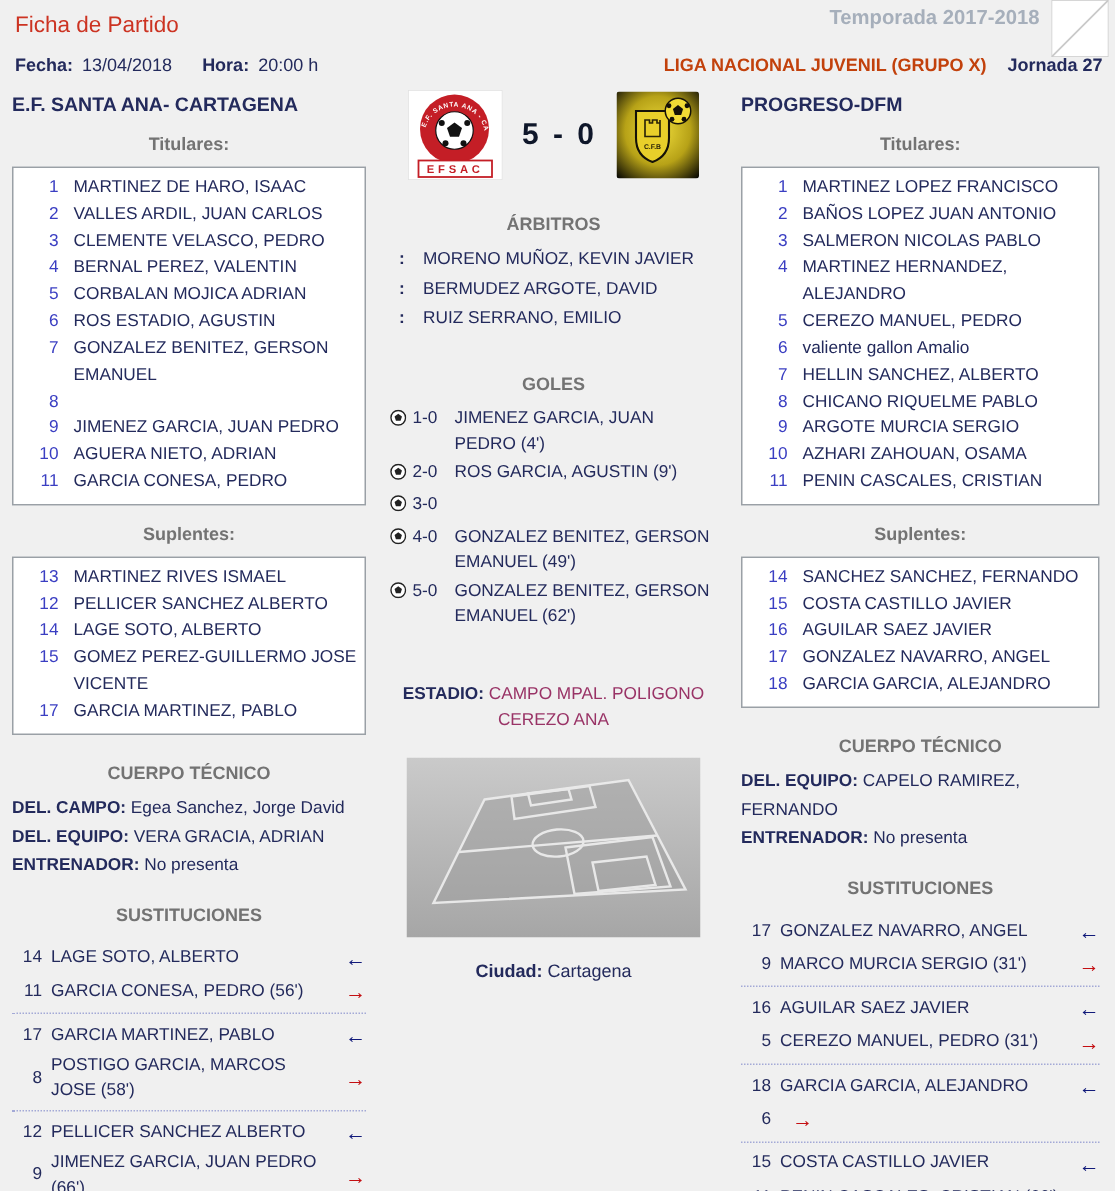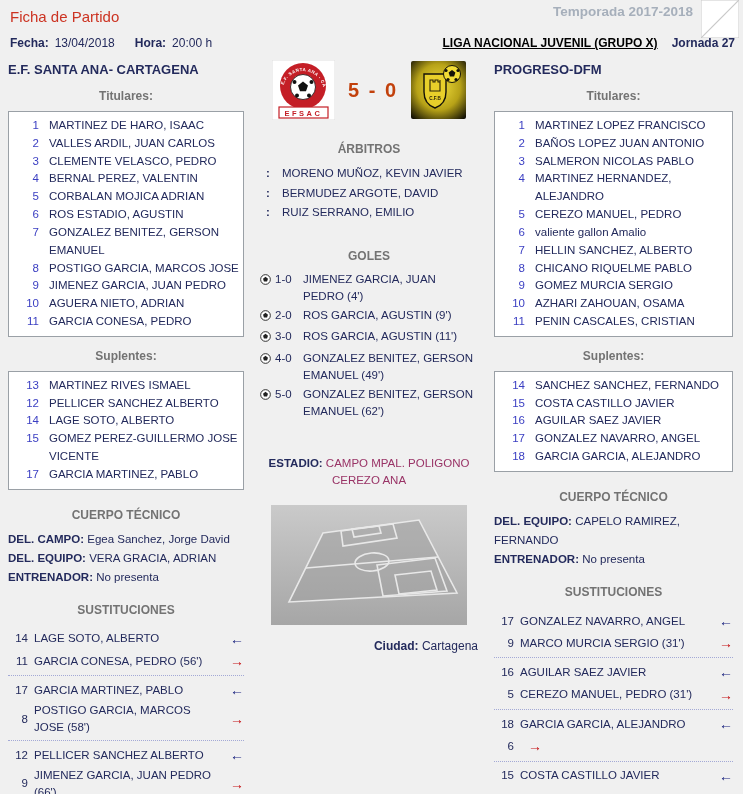--- a/index.html
+++ b/index.html
@@ -13,21 +13,21 @@
     font-size: 11.5px;
   }
   .b { font-weight: bold; }
   .topbar { position: relative; padding: 8px 46px 0 10px; height: 30px; }
   .page-title { color: #cc3322; font-size: 15px; }
   .season { position: absolute; right: 50px; top: 4px; color: #a6afbb; font-weight: bold; font-size: 13.5px; }
   .corner { position: absolute; right: 4px; top: 0; width: 38px; height: 38px; cursor: pointer; }
   .meta-row { display: flex; justify-content: space-between; padding: 6px 8px 0 10px; font-size: 12px; align-items: flex-end; }
   .meta-left span { margin-right: 6px; }
   .meta-left .gap { margin-left: 14px; }
-  .league { color: #000000; font-weight: bold; text-decoration: underline; }
+  .league { color: #c2410c; font-weight: bold; }
   .jornada { font-weight: bold; margin-left: 14px; }
   .columns { display: flex; margin-top: 8px; align-items: flex-start; }
   .col-left  { width: 250px; padding: 0 6px 0 8px; }
   .col-center{ width: 238px; padding: 0 10px; }
   .col-right { width: 255px; padding: 0 10px 0 6px; }
   .team-name { font-weight: bold; font-size: 13px; margin: 4px 0 10px; }
   .red-heading { color: #737373; font-weight: bold; font-size: 12px; text-align: center; margin: 12px 0 8px; }
   .player-box { background: #fff; border: 1px solid #9aa0a6; padding: 5px 4px; }
   .player-row { display: flex; line-height: 1.55; }
   .player-num { width: 26px; text-align: right; color: #3a3ec2; flex: none; margin-right: 10px; }
@@ -35,33 +35,33 @@
   .staff-row { line-height: 1.65; }
   .subs { margin-top: 4px; }
   .sub-pair { padding: 3px 0; border-bottom: 1px dotted #a3a9d6; }
   .sub-row { display: flex; align-items: center; line-height: 1.45; padding: 1px 0; }
   .sub-num { width: 20px; flex: none; text-align: right; margin-right: 6px; }
   .sub-name { flex: 1; }
   .arrow { flex: none; width: 22px; text-align: right; font-weight: bold; font-size: 14px; }
   .arrow.in  { color: #111a7a; }
   .arrow.out { color: #c40f12; }
   .score-row { display: flex; align-items: center; justify-content: center; gap: 13px; margin-top: 2px; }
-  .match-score { font-size: 20px; font-weight: bold; color: #c2410c; letter-spacing: 2px; white-space: nowrap; }
+  .match-score { font-size: 20px; font-weight: bold; color: #0f172a; letter-spacing: 2px; white-space: nowrap; }
   .refs { margin: 2px 0 0 6px; }
   .ref-row { display: flex; line-height: 1.7; }
   .ref-colon { width: 16px; flex: none; font-weight: bold; }
   .goals { margin-top: 2px; }
   .goal-row { display: flex; line-height: 1.5; margin-bottom: 2px; }
   .goal-ball { flex: none; width: 15px; padding-top: 2px; }
   .goal-score { flex: none; width: 28px; }
   .goal-name { flex: 1; }
   .estadio { text-align: center; margin-top: 34px; line-height: 1.5; }
   .purple { color: #993366; }
   .field-wrap { margin: 16px auto 0; width: 196px; }
-  .ciudad { text-align: right; margin-top: 12px; font-size: 12px; }
+  .ciudad { text-align: center; margin-top: 12px; font-size: 12px; }
   svg text { font-family: "Liberation Sans", "DejaVu Sans", sans-serif; }
 </style>
 </head>
 <body>
 
 <div class="topbar">
   <div class="page-title">Ficha de Partido</div>
   <div class="season">Temporada 2017-2018</div>
   <div class="corner">
     <svg width="38" height="38" viewBox="0 0 38 38">
@@ -118,21 +118,20 @@
           <span class="player-name">ROS ESTADIO, AGUSTIN</span>
         </div>
 
         <div class="player-row">
           <span class="player-num">7</span>
           <span class="player-name">GONZALEZ BENITEZ, GERSON EMANUEL</span>
         </div>
 
         <div class="player-row">
           <span class="player-num">8</span>
-          <span class="player-name">POSTIGO GARCIA, MARCOS JOSE</span>
         </div>
 
         <div class="player-row">
           <span class="player-num">9</span>
           <span class="player-name">JIMENEZ GARCIA, JUAN PEDRO</span>
         </div>
 
         <div class="player-row">
           <span class="player-num">10</span>
           <span class="player-name">AGUERA NIETO, ADRIAN</span>
@@ -323,21 +322,20 @@
           <span class="goal-score">2-0</span>
           <span class="goal-name">ROS GARCIA, AGUSTIN (9')</span>
         </div>
 
         <div class="goal-row">
           <span class="goal-ball"><svg width="11" height="11" viewBox="0 0 12 12">
               <circle cx="6" cy="6" r="5.3" fill="#ffffff" stroke="#222222" stroke-width="1"></circle>
               <polygon points="6,3.1 8.7,5.1 7.7,8.2 4.3,8.2 3.3,5.1" fill="#222222"></polygon>
             </svg></span>
           <span class="goal-score">3-0</span>
-          <span class="goal-name">ROS GARCIA, AGUSTIN (11')</span>
         </div>
 
         <div class="goal-row">
           <span class="goal-ball"><svg width="11" height="11" viewBox="0 0 12 12">
               <circle cx="6" cy="6" r="5.3" fill="#ffffff" stroke="#222222" stroke-width="1"></circle>
               <polygon points="6,3.1 8.7,5.1 7.7,8.2 4.3,8.2 3.3,5.1" fill="#222222"></polygon>
             </svg></span>
           <span class="goal-score">4-0</span>
           <span class="goal-name">GONZALEZ BENITEZ, GERSON EMANUEL (49')</span>
         </div>
@@ -426,21 +424,21 @@
           <span class="player-name">HELLIN SANCHEZ, ALBERTO</span>
         </div>
 
         <div class="player-row">
           <span class="player-num">8</span>
           <span class="player-name">CHICANO RIQUELME PABLO</span>
         </div>
 
         <div class="player-row">
           <span class="player-num">9</span>
-          <span class="player-name">GOMEZ MURCIA SERGIO</span>
+          <span class="player-name">ARGOTE MURCIA SERGIO</span>
         </div>
 
         <div class="player-row">
           <span class="player-num">10</span>
           <span class="player-name">AZHARI ZAHOUAN, OSAMA</span>
         </div>
 
         <div class="player-row">
           <span class="player-num">11</span>
           <span class="player-name">PENIN CASCALES, CRISTIAN</span>

